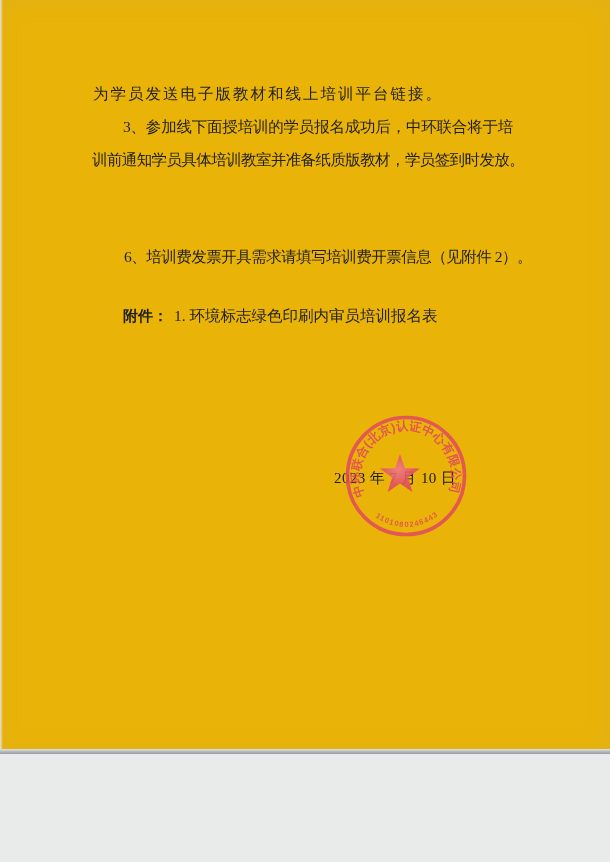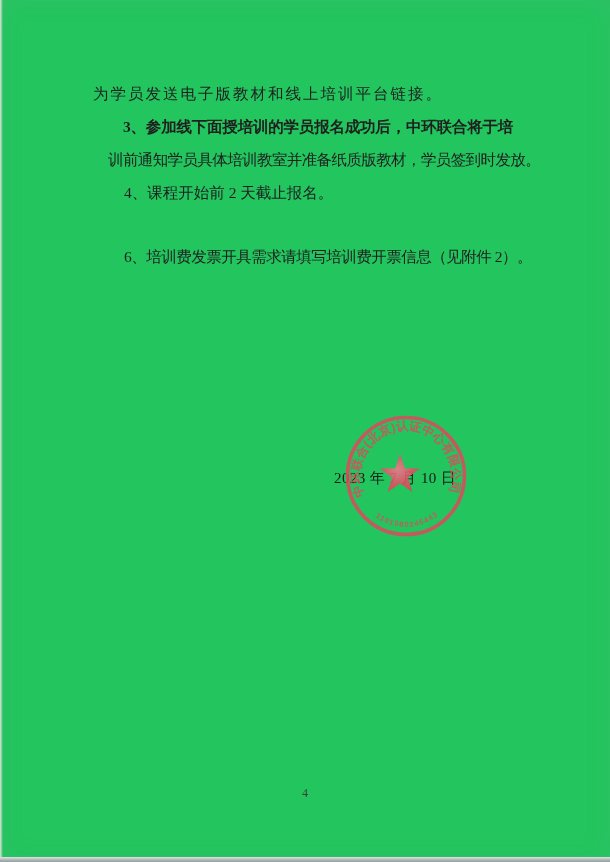--- a/index.html
+++ b/index.html
@@ -1,31 +1,31 @@
 <!DOCTYPE html>
 <html><head>
 <meta charset="utf-8">
 <style>
   html,body{margin:0;padding:0;}
   body{width:610px;height:862px;background:#e9eaea;}
   .page{
-    position:relative;width:610px;height:862px;overflow:hidden;
-    background:#22c55e;
+    position:relative;width:610px;height:754px;overflow:hidden;
+    background:#eab308;
     font-family:"Liberation Serif","DejaVu Serif",serif;
     color:#1f1f1f;
     box-shadow:inset 0 0 26px rgba(160,160,155,0.12);
   }
   .edge-left{position:absolute;left:0;top:0;width:3px;height:100%;
     background:linear-gradient(to right,#e3e3e0,rgba(255,255,255,0));}
   .edge-bottom{position:absolute;left:0;bottom:0;width:100%;height:5px;
     background:linear-gradient(to bottom,#e2e4e5 0%,#b2b7ba 55%,#969ca0 100%);}
   .tline{position:absolute;font-size:15.5px;line-height:1.25;white-space:nowrap;}
   .l0{top:84px;left:93px;letter-spacing:2px;}
-  .l1{top:117px;left:123px;letter-spacing:-0.2px;font-weight:bold;}
-  .l2{top:150px;left:92px;letter-spacing:-0.6px;margin-left:16px;}
+  .l1{top:117px;left:123px;letter-spacing:-0.2px;}
+  .l2{top:150px;left:92px;letter-spacing:-0.6px;}
   .l3{top:183px;left:124px;}
   .l4{top:216px;left:125px;letter-spacing:-0.5px;}
   .l5{top:247px;left:124px;letter-spacing:-0.5px;text-align:center;}
   .a0{top:306px;left:123px;}
   .a1{top:340px;left:181px;}
   .attach-label{
     font-family:"Liberation Sans","DejaVu Sans",sans-serif;
     font-weight:700;font-size:15px;margin-right:6px;
   }
   .date{position:absolute;top:469px;left:334px;font-size:15px;
@@ -42,23 +42,25 @@
 </head>
 <body>
 
 <div class="page">
 
   <div class="edge-left"></div>
 
   <div class="tline l0">为学员发送电子版教材和线上培训平台链接。</div>
   <div class="tline l1">3、参加线下面授培训的学员报名成功后，中环联合将于培</div>
   <div class="tline l2">训前通知学员具体培训教室并准备纸质版教材，学员签到时发放。</div>
-  <div class="tline l3">4、课程开始前 2 天截止报名。</div>
   <div class="tline l5">6、培训费发票开具需求请填写培训费开票信息（见附件 2）。</div>
 
+  <div class="tline a0">
+    <span class="attach-label">附件：</span><span>1. 环境标志绿色印刷内审员培训报名表</span>
+  </div>
 
   <div class="seal">
     <svg viewBox="0 0 130 130" width="130" height="130" xmlns="http://www.w3.org/2000/svg" xmlns:xlink="http://www.w3.org/1999/xlink">
       <defs>
         <path id="arcTop" d="M 23.3 83.4 A 46 46 0 1 1 106.7 83.4" fill="none"></path>
         <path id="arcBottom" d="M 34.3 104.7 A 51 51 0 0 0 95.7 104.7" fill="none"></path>
         <radialGradient id="inkGrad" cx="45%" cy="40%" r="70%">
           <stop offset="0%" stop-color="#ee7a8c"></stop>
           <stop offset="55%" stop-color="#e25064"></stop>
           <stop offset="100%" stop-color="#dc3f55"></stop>

